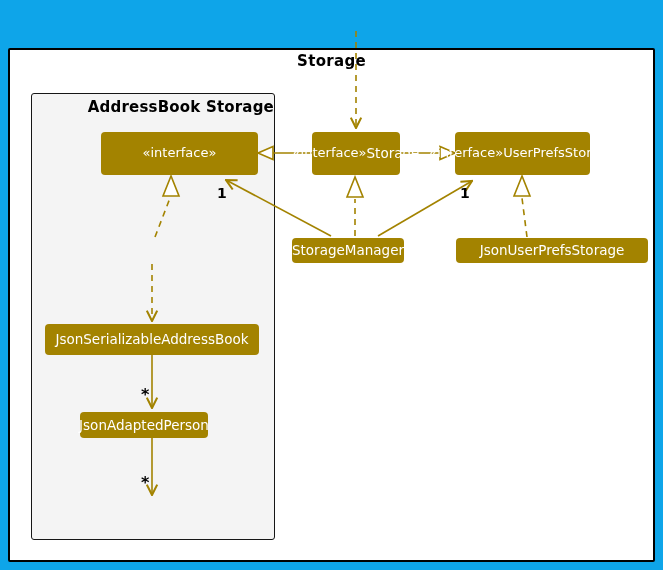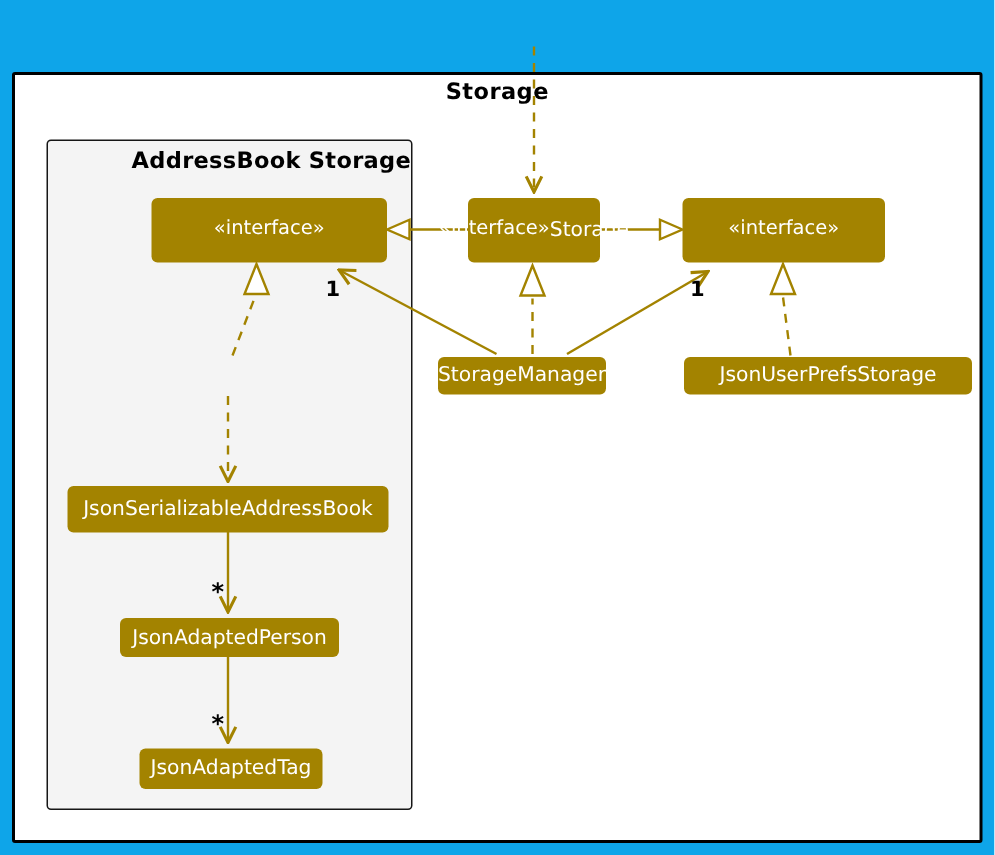--- a/index.html
+++ b/index.html
@@ -132,42 +132,40 @@
     <span class="cls-stereo">«interface»</span>
   </div>
 
   <div class="node" style="left:312px; top:132px; width:88px; height:43px;">
     <span class="cls-stereo">«interface»</span>
     <span class="cls-name">Storage</span>
   </div>
 
   <div class="node" style="left:455px; top:132px; width:135px; height:43px;">
     <span class="cls-stereo">«interface»</span>
+    <span class="cls-name" style="font-size:13px;">UserPrefsStorage</span>
   </div>
 
 
   <div class="node" style="left:292px; top:238px; width:112px; height:25px;">
     <span class="cls-name">StorageManager</span>
   </div>
 
   <div class="node" style="left:456px; top:238px; width:192px; height:25px;">
     <span class="cls-name">JsonUserPrefsStorage</span>
   </div>
 
   <div class="node" style="left:45px; top:324px; width:214px; height:31px;">
     <span class="cls-name">JsonSerializableAddressBook</span>
   </div>
 
-  <div class="node" style="left:80px; top:412px; width:146px; height:26px;">
+  <div class="node" style="left:80px; top:412px; width:128px; height:26px;">
     <span class="cls-name">JsonAdaptedPerson</span>
   </div>
 
-  <div class="node" style="left:93px; top:499px; width:122px; height:27px;">
-    <span class="cls-name">JsonAdaptedTag</span>
-  </div>
 
   <div class="mult" style="left:217px; top:186px;">1</div>
 
   <div class="mult" style="left:460px; top:186px;">1</div>
 
   <div class="mult" style="left:141px; top:387px; font-size:16px;">*</div>
 
   <div class="mult" style="left:141px; top:475px; font-size:16px;">*</div>
 
 </div>

